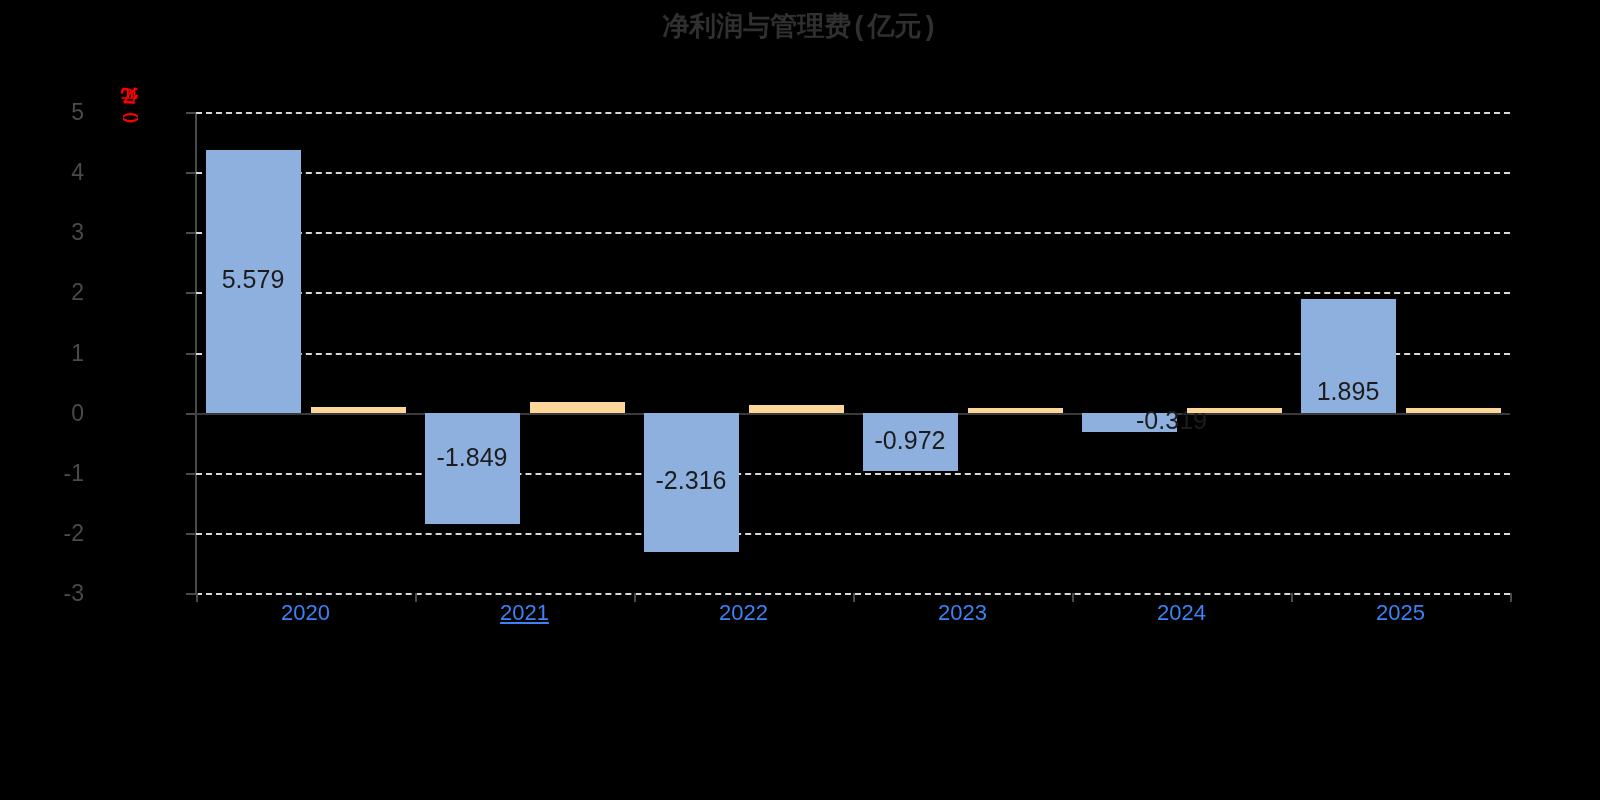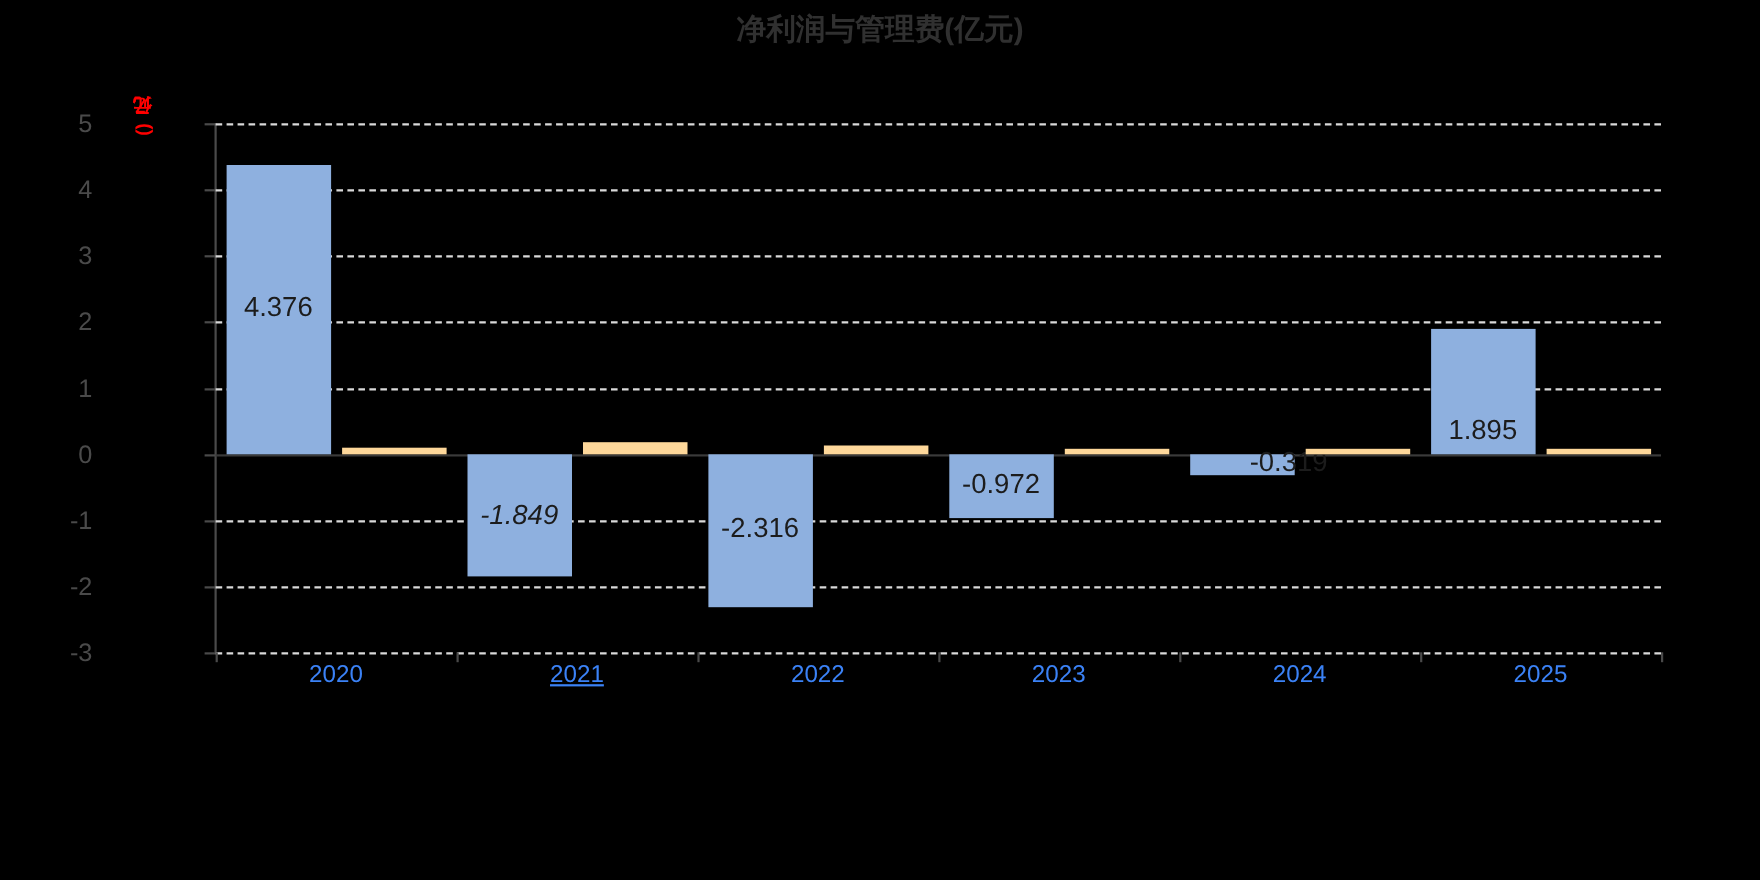--- a/index.html
+++ b/index.html
@@ -23,20 +23,21 @@
   .chart-title {
     position: absolute;
     left: 0;
     top: 8px;
     width: 1600px;
     text-align: center;
     color: #303030;
     font-size: 27px;
     font-weight: bold;
     letter-spacing: 0px;
+    font-family: Liberation Mono, monospace;
   }
   
   .plot {
     position: absolute;
     left: 196px;
     top: 112px;
     width: 1314px;
     height: 481px;
   }
   .gridline {
@@ -192,24 +193,24 @@
         <div class="gridline" style="top: 120.25px;"></div>
         <div class="gridline" style="top: 180.375px;"></div>
         <div class="gridline" style="top: 240.5px;"></div>
         <div class="gridline zero-line" style="top: 300.625px;"></div>
         <div class="gridline" style="top: 360.75px;"></div>
         <div class="gridline" style="top: 420.875px;"></div>
         <div class="gridline" style="top: 481px;"></div>
       </div>
     <div id="bars">
         <div class="bar profit" style="left: 9.5px; top: 37.518px; width: 95px; height: 263.107px;"></div>
-        <div class="bar-label" style="left: -10.5px; width: 135px; top: 153.071px;">4.376</div>
+        <div class="bar-label" style="left: -10.5px; width: 135px; top: 153.071px;">5.579</div>
         <div class="bar expense" style="left: 114.5px; top: 294.613px; width: 95px; height: 6.0125px;"></div>
         <div class="bar profit" style="left: 228.5px; top: 300.625px; width: 95px; height: 111.171px;"></div>
-        <div class="bar-label" style="left: 208.5px; width: 135px; top: 342px; font-style: italic;">-1.849</div>
+        <div class="bar-label" style="left: 208.5px; width: 135px; top: 331px;">-1.849</div>
         <div class="bar expense" style="left: 333.5px; top: 290.404px; width: 95px; height: 10.2212px;"></div>
         <div class="bar profit" style="left: 447.5px; top: 300.625px; width: 95px; height: 139.25px;"></div>
         <div class="bar-label" style="left: 427.5px; width: 135px; top: 354.25px;">-2.316</div>
         <div class="bar expense" style="left: 552.5px; top: 293.41px; width: 95px; height: 7.215px;"></div>
         <div class="bar profit" style="left: 666.5px; top: 300.625px; width: 95px; height: 58.4415px;"></div>
         <div class="bar-label" style="left: 646.5px; width: 135px; top: 313.846px;">-0.972</div>
         <div class="bar expense" style="left: 771.5px; top: 295.815px; width: 95px; height: 4.81px;"></div>
         <div class="bar profit" style="left: 885.5px; top: 300.625px; width: 95px; height: 19.1799px;"></div>
         <div class="bar-label" style="left: 908px; width: 135px; top: 294.215px;">-0.319</div>
         <div class="bar expense" style="left: 990.5px; top: 296.416px; width: 95px; height: 4.20875px;"></div>

